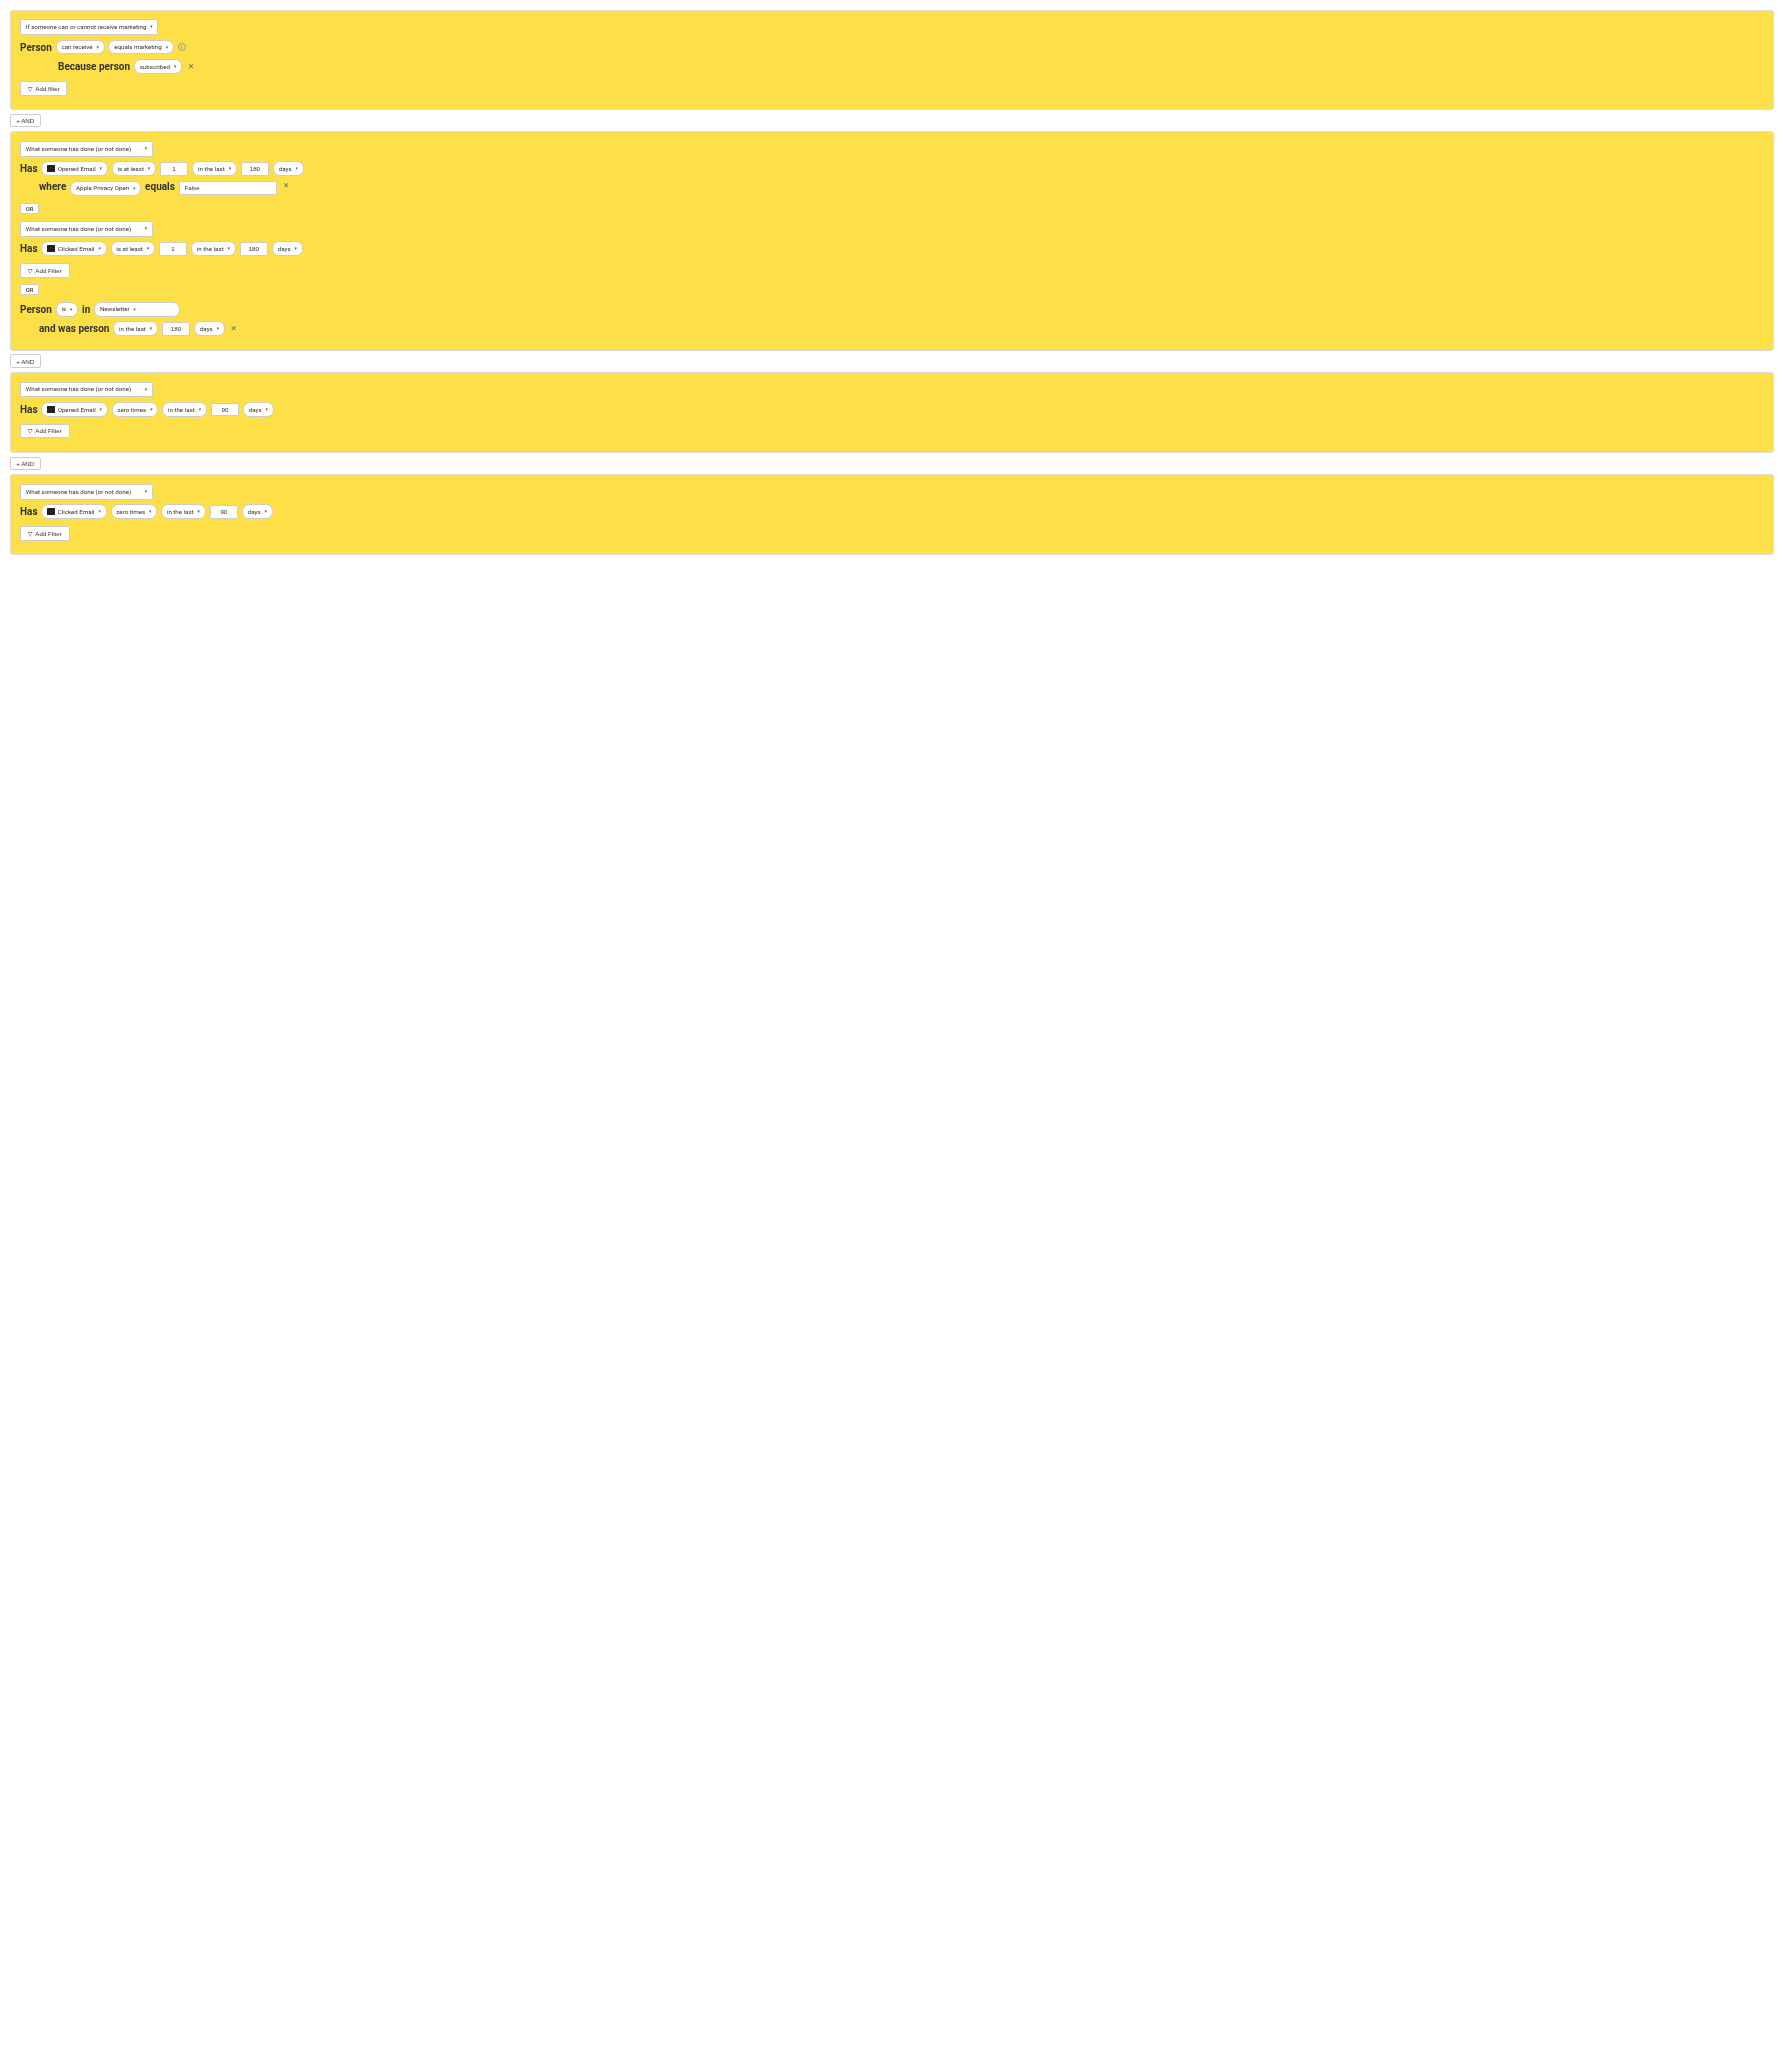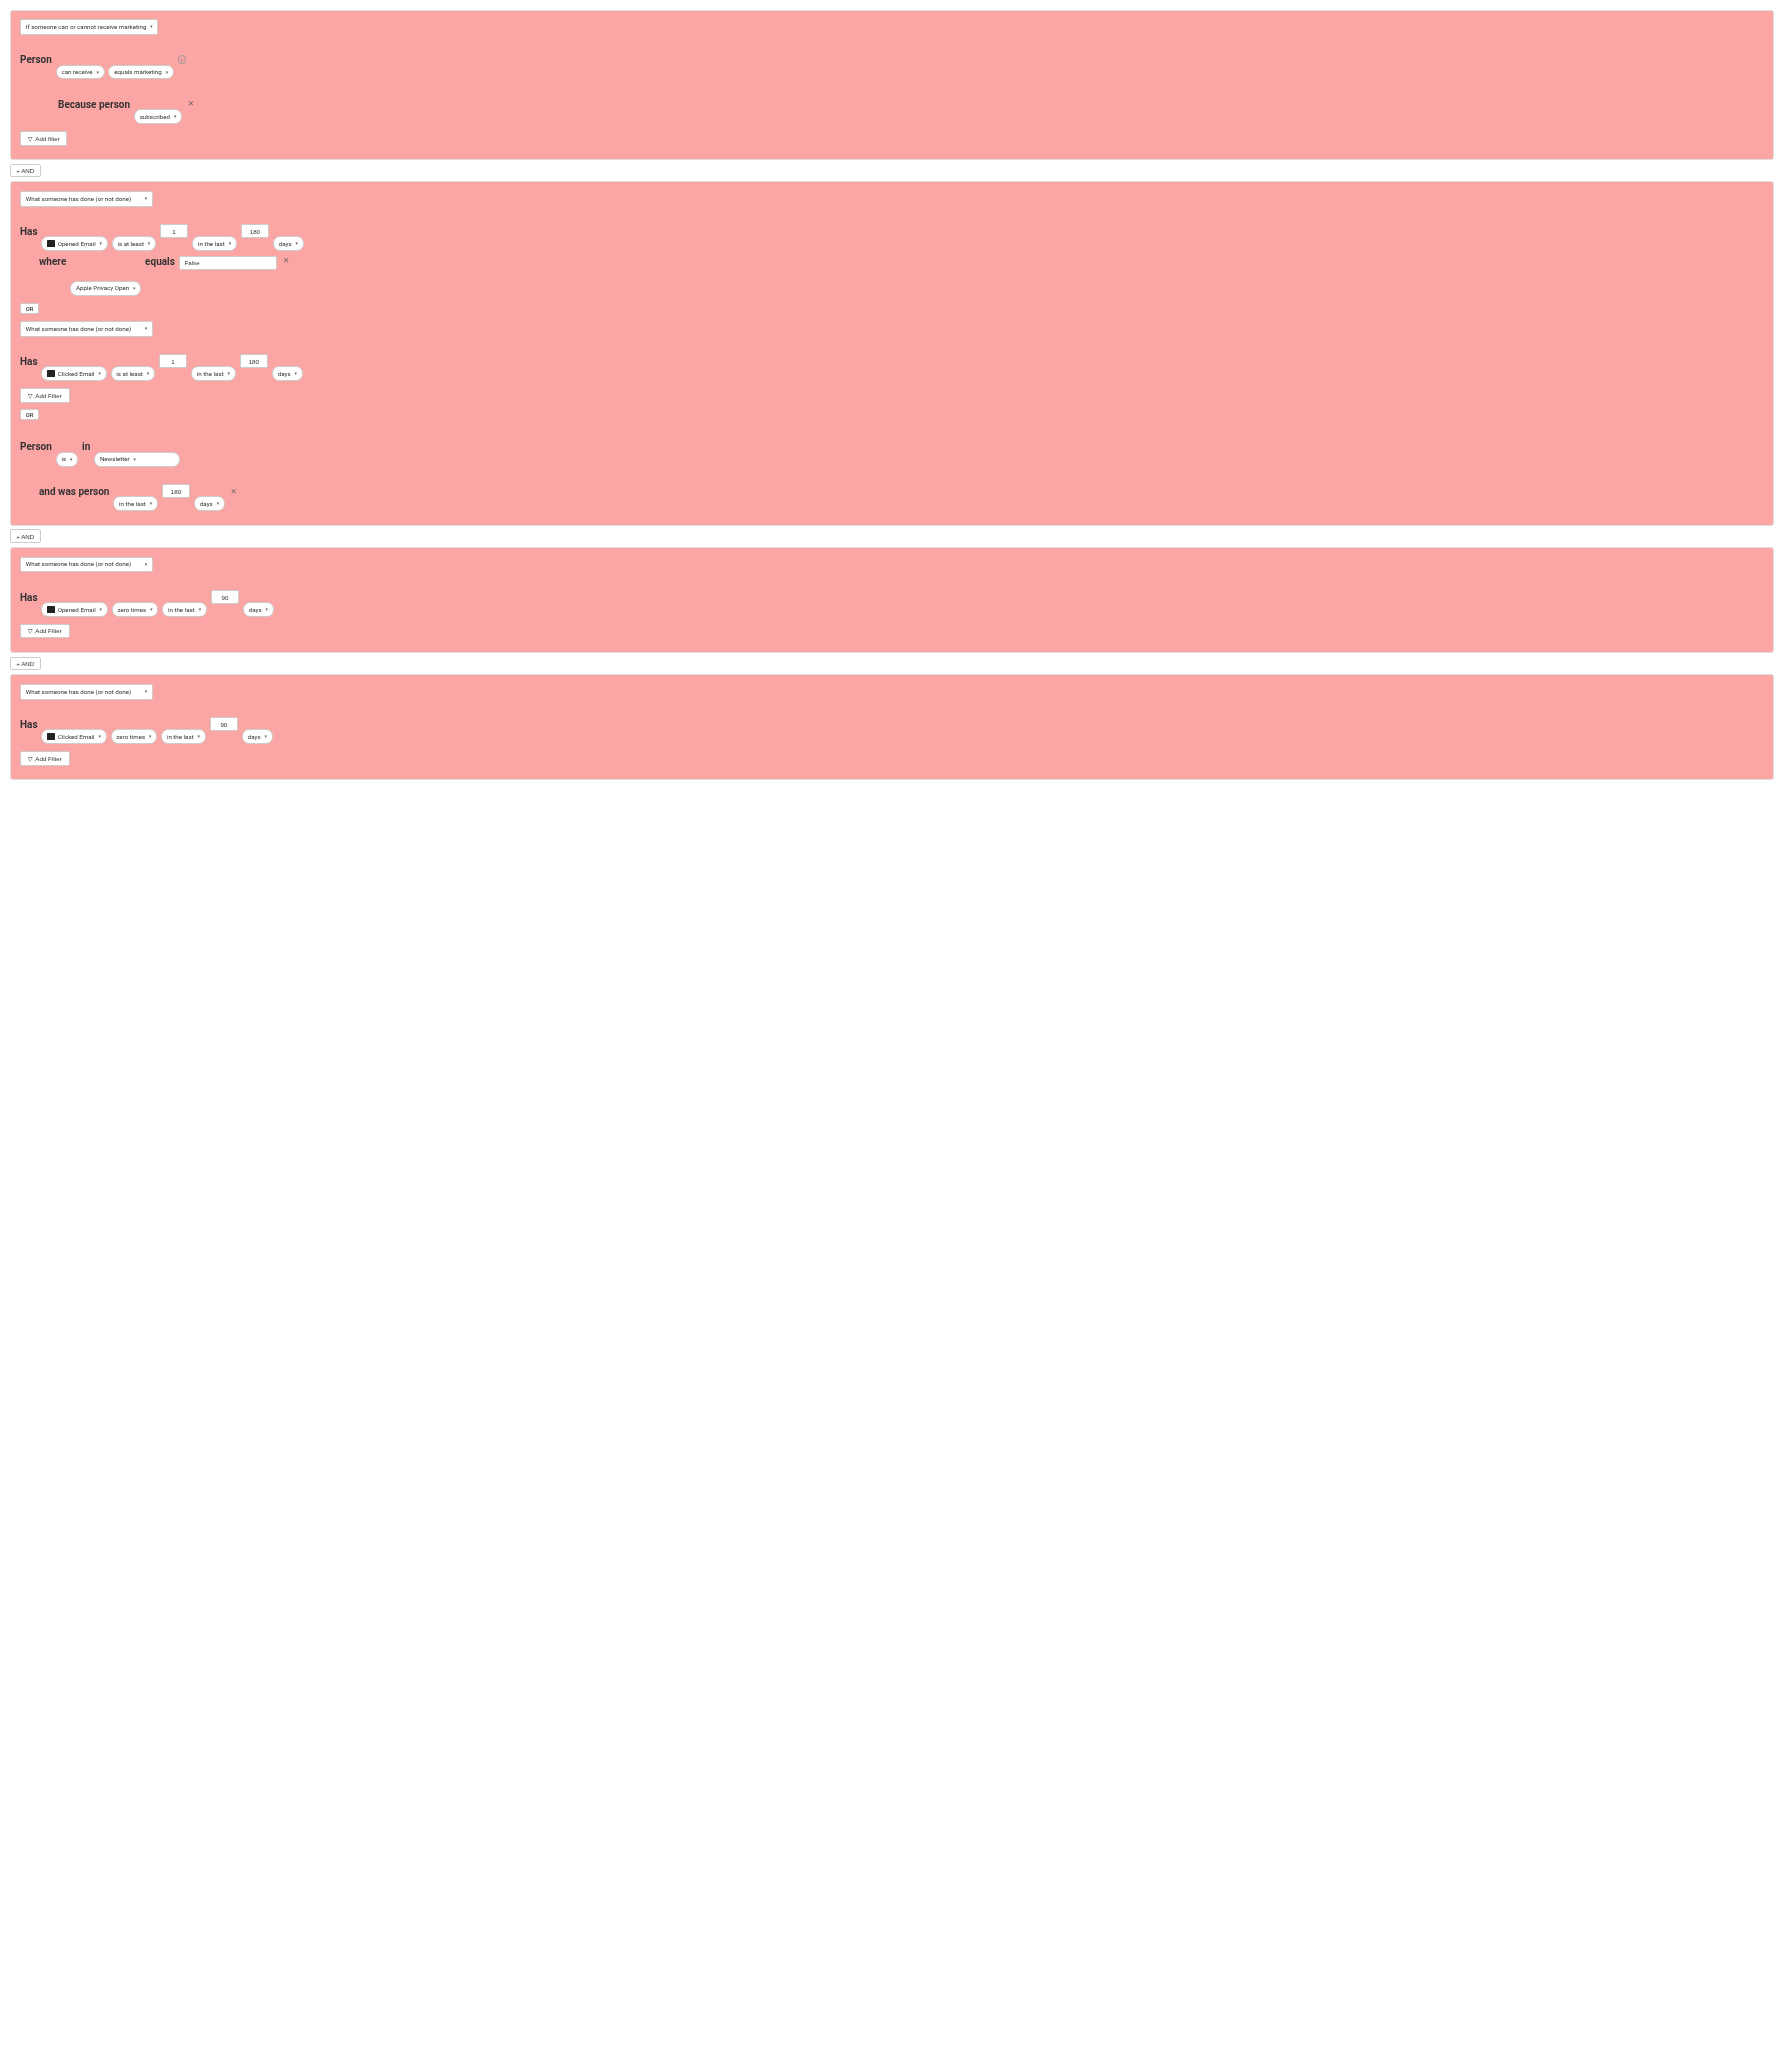--- a/index.html
+++ b/index.html
@@ -9,21 +9,21 @@
       color: #111;
       font-size: 6.7px;
       padding: 9.5px;
     }
 
     .section-card {
       border: 0.5px solid #ddd;
       border-radius: 2.9px;
       padding: 8.6px 9.5px;
       margin-bottom: 2.9px;
-      background: #fca5a5;
+      background: #fde047;
     }
 
     .and-btn-row {
       display: flex;
       align-items: center;
       margin: 3.8px 0;
     }
 
     .and-btn {
       display: inline-flex;
@@ -58,21 +58,20 @@
       align-items: center;
       border: 0.5px solid #ccc;
       border-radius: 7px;
       padding: 2.4px 4.8px;
       background: #fff;
       cursor: pointer;
       font-size: 6.2px;
       color: #333;
       gap: 2.9px;
       white-space: nowrap;
-      margin-top: 25px;
     }
 
     .select-field .chevron {
       font-size: 4.8px;
       color: #666;
       margin-left: 1px;
     }
 
     .select-main {
       border: 0.5px solid #ccc;

